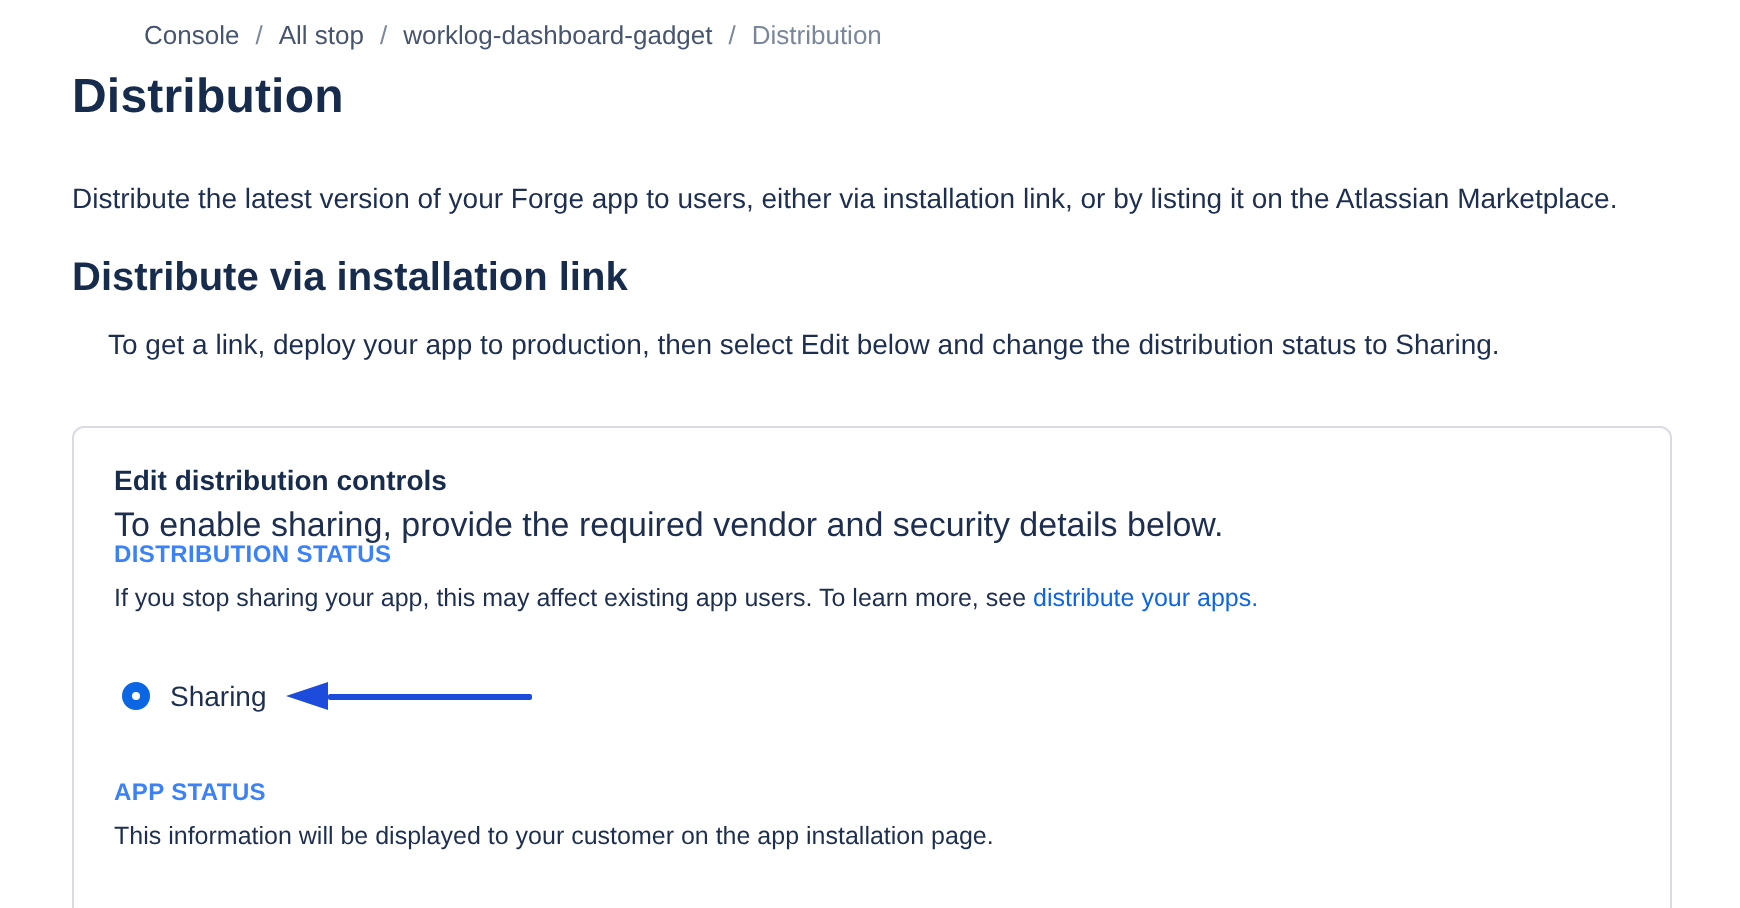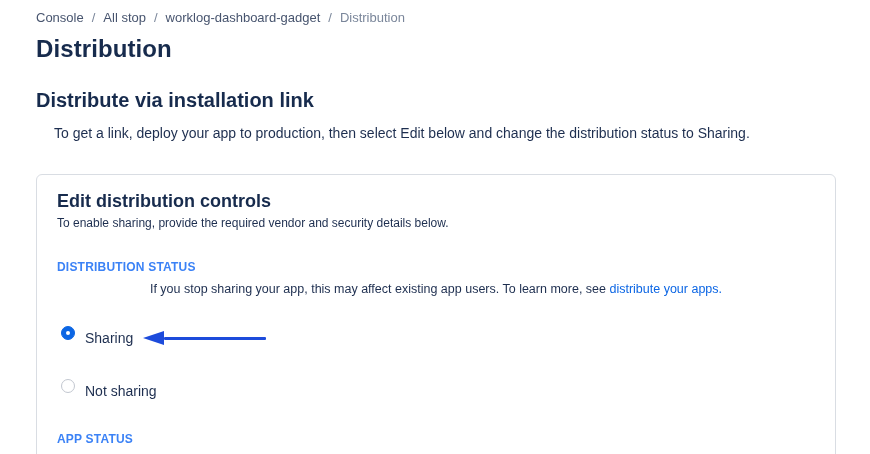--- a/index.html
+++ b/index.html
@@ -10,20 +10,21 @@
     font-family: "Liberation Sans", sans-serif;
     color: #172B4D;
   }
   .page { padding: 10px 34px 0 36px; }
 
   
   .breadcrumb {
     display: flex; align-items: flex-end;
     font-size: 13px; line-height: 15px;
     margin-bottom: 10px;
+    margin-left: 36px;
   }
   .breadcrumb a.crumb {
     color: #47546E; text-decoration: none; cursor: pointer;
   }
   .breadcrumb .sep { color: #7A869A; margin: 0 8px; }
   .breadcrumb .current { color: #7A869A; }
 
   
   h1.page-title {
     font-size: 24px; line-height: 28px; font-weight: 700;
@@ -46,44 +47,42 @@
   
   .card {
     border: 1px solid #D9DDE3;
     border-radius: 6px;
     width: 800px;
     min-height: 280px;
     padding: 18px 20px 20px 20px;
     background: #ffffff;
   }
   .card-title {
-    font-size: 18px; line-height: 17px; font-weight: 700;
+    font-size: 14px; line-height: 17px; font-weight: 700;
     color: #172B4D; margin-bottom: 6px;
   }
   .card-subtitle {
-    font-size: 12px; line-height: 15px; color: #1D2E4F;
-    margin-bottom: 29px;
+    font-size: 17px; line-height: 15px; color: #1D2E4F;
   }
   .field-label {
     font-size: 12px; line-height: 14px; font-weight: 700;
     color: #3b82f6; letter-spacing: 0.2px;
     margin-bottom: 8px;
   }
   .field-desc {
     font-size: 12.5px; line-height: 15px; color: #1D2E4F;
     margin-bottom: 13px;
-    text-align: center;
   }
   .field-desc a.inline-link {
     color: #0C66E4; text-decoration: none; cursor: pointer;
   }
 
   
   .radio-row {
-    display: flex; 
+    display: flex; align-items: center;
     height: 24px;
     font-size: 14px; color: #1D2E4F;
     cursor: default;
     margin-top: 29px;
   }
   .radio {
     width: 14px; height: 14px; border-radius: 50%;
     margin: 0 10px 0 4px;
     position: relative; flex: 0 0 auto;
     background: #ffffff;
@@ -130,20 +129,21 @@
     <span class="sep">/</span>
     <a class="crumb">All stop</a>
     <span class="sep">/</span>
     <a class="crumb">worklog-dashboard-gadget</a>
     <span class="sep">/</span>
     <span class="current">Distribution</span>
   </nav>
 
   <h1 class="page-title">Distribution</h1>
 
+  <p class="intro">Distribute the latest version of your Forge app to users, either via installation link, or by listing it on the Atlassian Marketplace.</p>
 
   <h2 class="section-heading">Distribute via installation link</h2>
 
   <p class="section-text">To get a link, deploy your app to production, then select Edit below and change the distribution status to Sharing.</p>
 
   <section class="card">
     <div class="card-title">Edit distribution controls</div>
     <div class="card-subtitle">To enable sharing, provide the required vendor and security details below.</div>
 
     <div>
@@ -152,24 +152,20 @@
 
       <div class="radio-row selected">
         <span class="radio"></span>
         <span class="radio-label">Sharing</span>
         <span class="annot-arrow">
           <span class="head"></span>
           <span class="shaft"></span>
         </span>
       </div>
 
-      <div class="radio-row">
-        <span class="radio"></span>
-        <span class="radio-label">Not sharing</span>
-      </div>
     </div>
 
     <div class="app-details-block">
       <div class="field-label">APP STATUS</div>
       <div class="field-desc">This information will be displayed to your customer on the app installation page.</div>
     </div>
   </section>
 
 </div>
 

